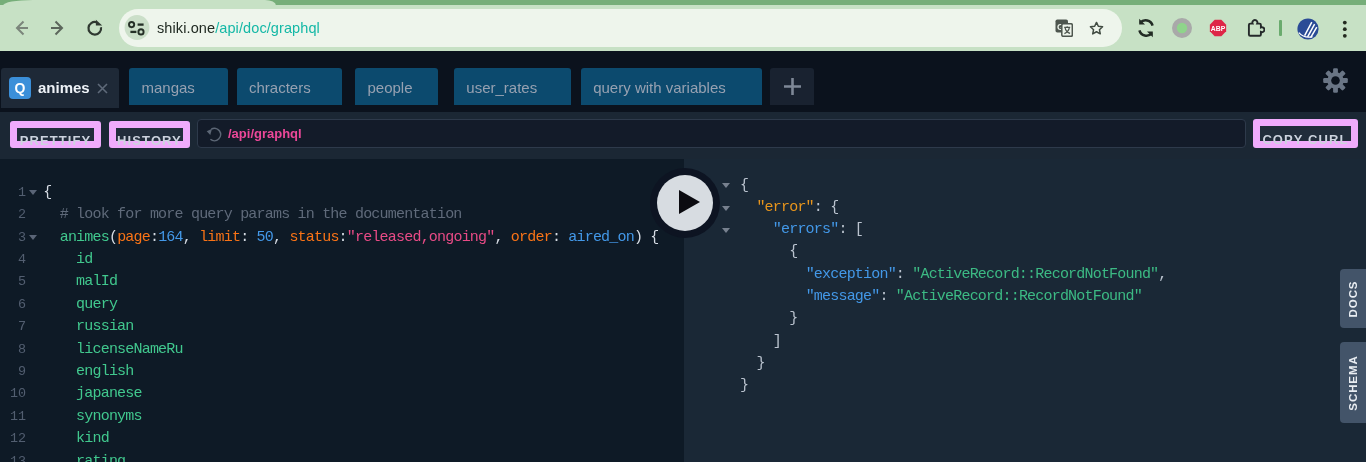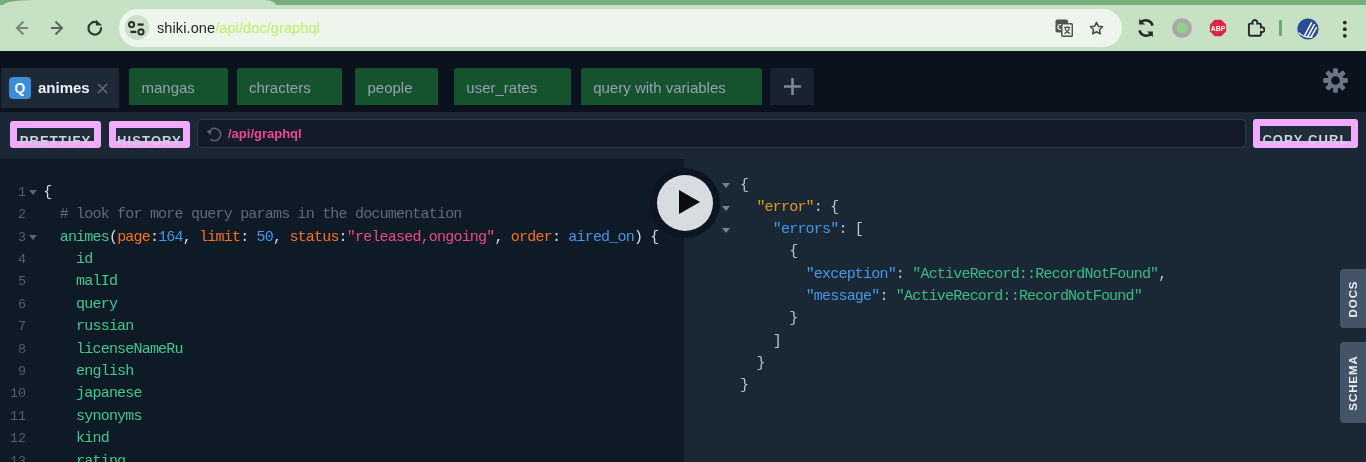--- a/index.html
+++ b/index.html
@@ -6,25 +6,25 @@
 html,body { width:1366px; height:462px; overflow:hidden; background:#0b121d; font-family:"Liberation Sans", sans-serif; }
 #stage { position:absolute; left:0; top:0; width:1366px; height:462px; overflow:hidden; }
 .abs { position:absolute; }
 
 
 #chrome { left:0; top:0; width:1366px; height:51px; background:#c7e1c5; }
 #tabstrip { left:0; top:0; width:1366px; height:5px; background:#76ae79; }
 #chrometab { left:3px; top:0; width:273px; height:14px; background:#c7e1c5; border-radius:30px 11px 0 0 / 5.5px 5.5px 0 0; }
 #pill { left:119px; top:9px; width:1003px; height:38px; background:#eef5ec; border-radius:19px; }
 .urltext { left:157px; top:19.5px; font-size:14.5px; color:#202a22; letter-spacing:0.1px; }
-.urltext .path { color:#bef264; }
+.urltext .path { color:#14b8a6; }
 
 
 #ptabbar { left:0; top:51px; width:1366px; height:61px; background:#0b121d; }
-.ptab { position:absolute; top:68px; height:37px; background:#14532d; border-radius:3px 3px 0 0; color:#97a1b1; font-size:15px; padding-left:12.5px; line-height:39px; white-space:nowrap; }
+.ptab { position:absolute; top:68px; height:37px; background:#0c4a6e; border-radius:3px 3px 0 0; color:#97a1b1; font-size:15px; padding-left:12.5px; line-height:39px; white-space:nowrap; }
 #ptab-active { left:1px; top:68px; width:118px; height:40px; background:#1e2937; border-radius:3px 3px 0 0; }
 #qlogo { left:8px; top:9px; width:22px; height:22px; background:#3b8fd9; border-radius:4px; color:#fff; font-size:14px; font-weight:bold; text-align:center; line-height:22px; }
 #ptab-active .lbl { position:absolute; left:37px; top:0; line-height:40px; color:#eef2f7; font-size:15px; font-weight:bold; }
 #plus { left:769.7px; top:68px; width:44.3px; height:37px; background:#192230; border-radius:3px 3px 0 0; }
 
 
 #ptoolbar { left:0; top:112px; width:1366px; height:47px; background:#1b2734; }
 .pbtn { position:absolute; top:9px; height:27px; background:#212d3b; border:7px solid #f0abfc; border-radius:3px; color:#ccd3de; font-size:13px; font-weight:bold; letter-spacing:1.1px; text-align:center; }
 #purl { left:197px; top:7px; width:1049px; height:29px; background:#131b29; border:1px solid #2e3a4b; border-radius:4px; }
 #purl .t { position:absolute; left:30px; top:0; line-height:27px; color:#ec4899; font-size:13px; font-weight:bold; }

